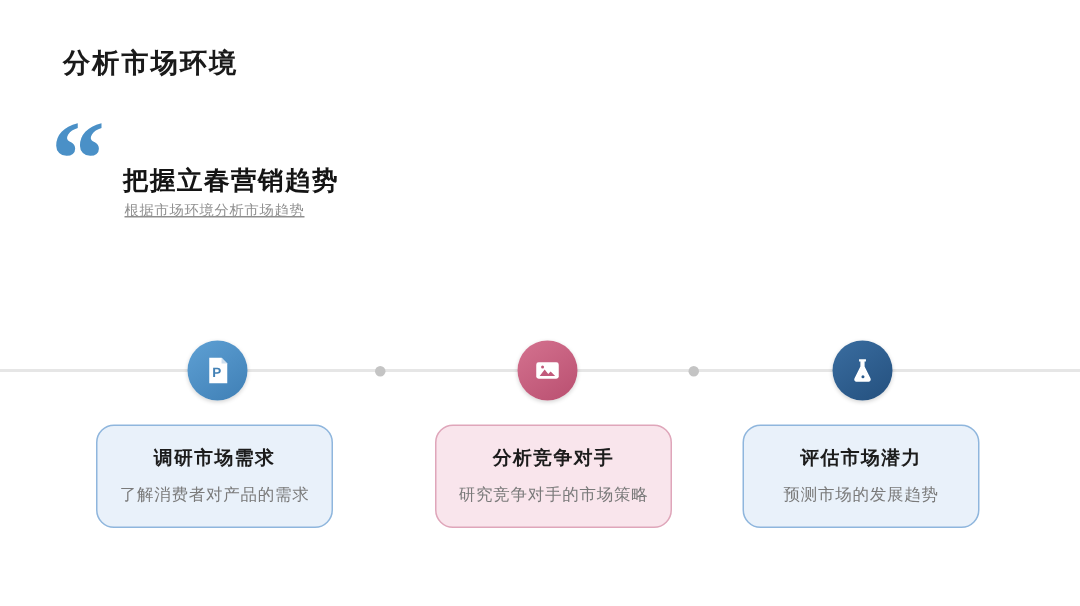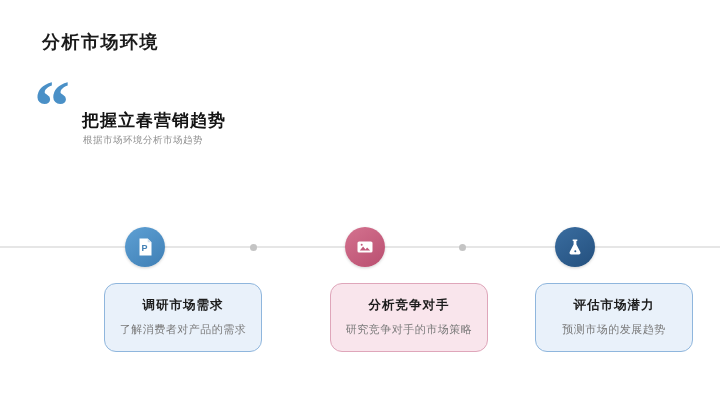--- a/index.html
+++ b/index.html
@@ -18,21 +18,21 @@
     font-family:"Liberation Serif", serif;
     font-size:72px; font-weight:bold; line-height:1;
     color:#4a90c7;
   }
   .quote-heading {
     position:absolute; left:82px; top:109px;
     font-size:17px; font-weight:bold; color:#141414; letter-spacing:1px;
   }
   .quote-subtext {
     position:absolute; left:83px; top:134px;
-    font-size:9.5px; color:#8f8f8f; letter-spacing:0.5px;
+    font-size:9.5px; color:#8f8f8f; letter-spacing:0.5px;text-decoration:underline;
   }
   .timeline-line {
     position:absolute; left:0; top:246px; width:720px; height:2px;
     background:#e6e6e6;
   }
   .connector-dot {
     position:absolute; top:244px; width:7px; height:7px;
     border-radius:50%; background:#c4c4c4;
   }
   .connector-dot.d1 { left:250px; }
@@ -41,21 +41,21 @@
     position:absolute; top:227px; width:40px; height:40px;
     border-radius:50%; display:flex; align-items:center; justify-content:center;
     box-shadow:0 1px 3px rgba(0,0,0,0.18);
   }
   .node-circle.n1 { left:125px; background:linear-gradient(145deg,#5ea0d4,#3f7fb5); }
   .node-circle.n2 { left:345px; background:linear-gradient(145deg,#d4728f,#b94f70); }
   .node-circle.n3 { left:555px; background:linear-gradient(145deg,#3a6da0,#24507e); }
   .node-circle svg { width:24px; height:24px; display:block; }
   .card {
     position:absolute; top:283px; width:158px; height:69px;
-    border-radius:12px; text-align:center; padding-top:13px;margin-left:40px;
+    border-radius:12px; text-align:center; padding-top:13px;
   }
   .card.c1 { left:64px;  background:#e9f1fa; border:1px solid #8fb6dd; }
   .card.c2 { left:290px; background:#f9e5ec; border:1px solid #dfa6ba; }
   .card.c3 { left:495px; background:#e9f1fa; border:1px solid #8fb6dd; }
   .card-title {
     font-size:12.5px; font-weight:bold; color:#1c1c1c; letter-spacing:1px;
   }
   .card-desc {
     margin-top:8px; font-size:11px; color:#7a7a7a; letter-spacing:0.5px;
   }

